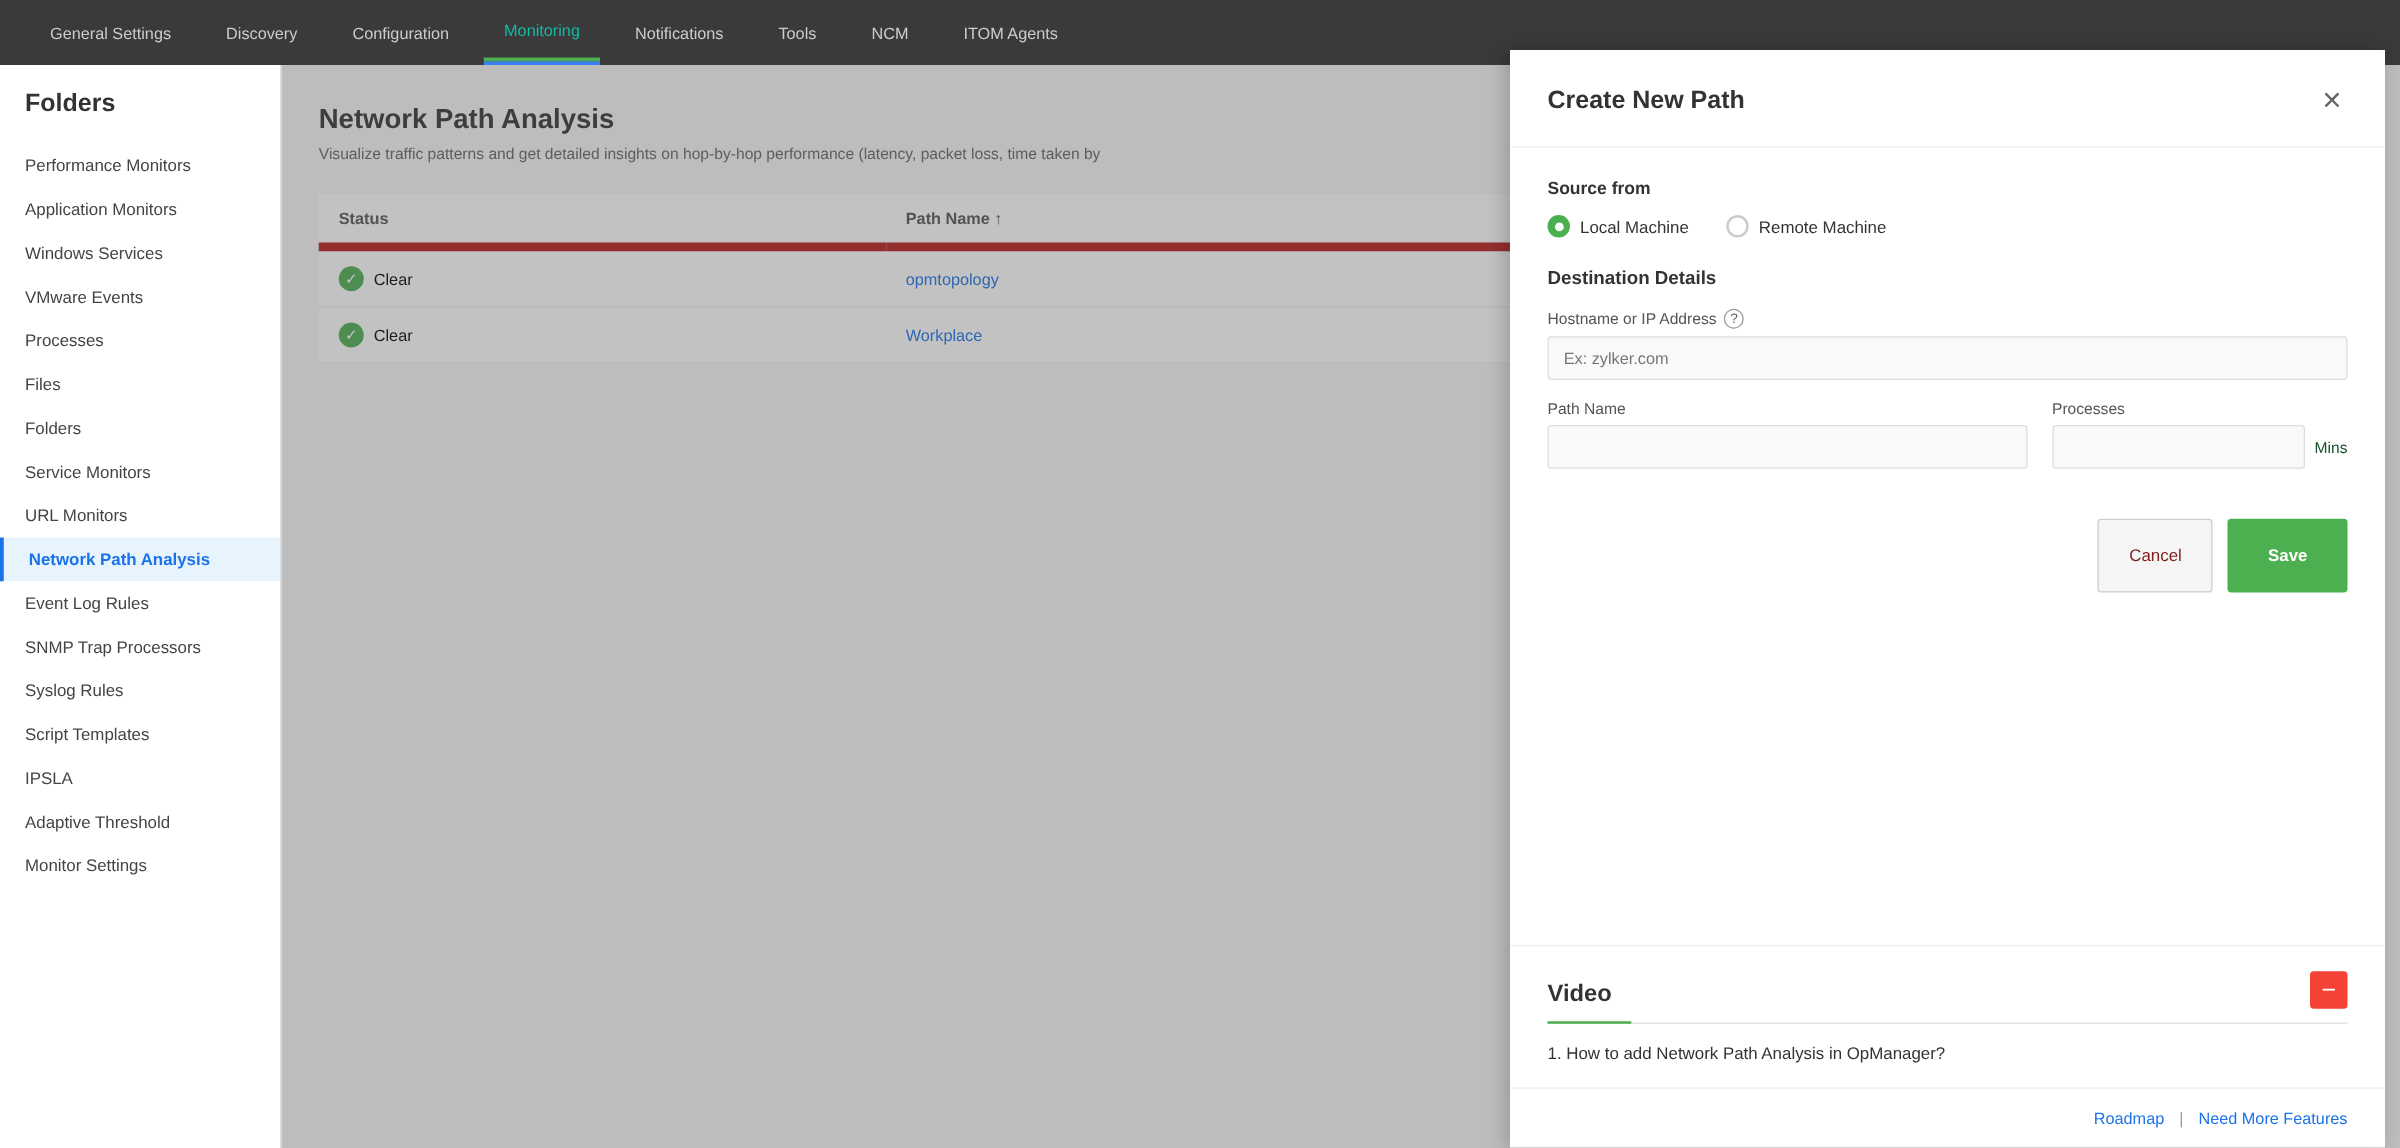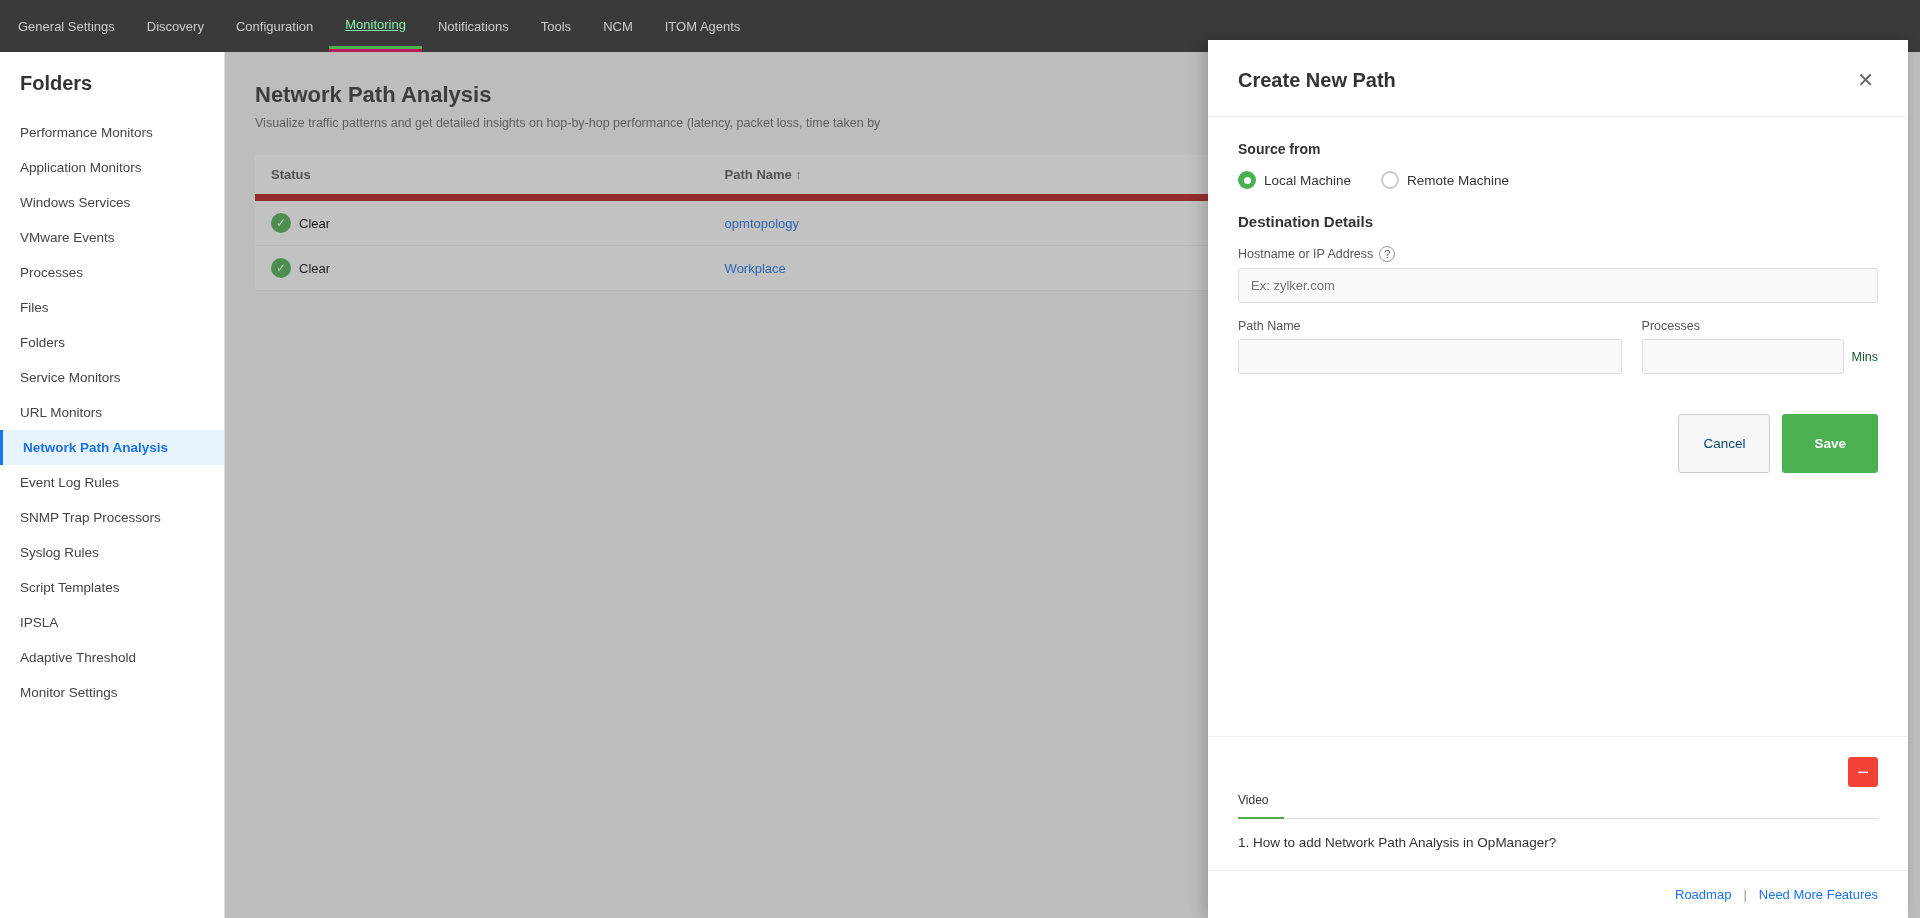--- a/index.html
+++ b/index.html
@@ -4,37 +4,37 @@
   <style>
     * { box-sizing: border-box; margin: 0; padding: 0; }
     body { font-family: Arial, sans-serif; font-size: 14px; background: #f0f0f0; }
 
     
     .top-nav {
       display: flex;
       align-items: center;
       background: #3a3a3a;
       height: 52px;
-      padding: 0 2px;
+      padding: 0 24px;
       position: relative;
+      gap: 12px;
     }
     .top-nav-item {
       color: #ccc;
       padding: 0 16px;
       height: 100%;
       display: flex;
       align-items: center;
       cursor: pointer;
       font-size: 13px;
       position: relative;
     }
     .top-nav-item.active {
-      color: #86efac;
-      border-bottom: 3px solid #be185d;
-      text-decoration: underline;
+      color: #14b8a6;
+      border-bottom: 3px solid #3b82f6;
     }
     .top-nav-item.active::after {
       content: '';
       position: absolute;
       bottom: 0; left: 0; right: 0;
       height: 3px;
       background: #4caf50;
     }
 
     
@@ -287,21 +287,21 @@
       padding: 20px 0;
       margin-top: 20px;
     }
     .btn-cancel {
       padding: 21px 24px;
       background: #f5f5f5;
       border: 1px solid #ccc;
       border-radius: 3px;
       cursor: pointer;
       font-size: 13.5px;
-      color: #0c4a6e;
+      color: #7f1d1d;
       margin-left: 16px;
     }
     .btn-save {
       padding: 9px 32px;
       background: #4caf50;
       border: none;
       border-radius: 3px;
       cursor: pointer;
       font-size: 13.5px;
       color: #fff;
@@ -314,27 +314,26 @@
       padding: 20px 30px;
     }
     .video-tabs {
       display: flex;
       gap: 0;
       margin-bottom: 16px;
       border-bottom: 1px solid #ddd;
     }
     .video-tab {
       padding: 8px 16px 10px 0;
-      font-size: 12px;
+      font-size: 19px;
       color: #333;
       cursor: pointer;
       border-bottom: 2px solid #4caf50;
       margin-bottom: -1px;
-      font-weight: 400;
-      margin-top: 28px;
+      font-weight: 700;
     }
     .video-link {
       font-size: 13.5px;
       color: #333;
     }
 
     
     .red-btn {
       position: absolute;
       top: 20px;

